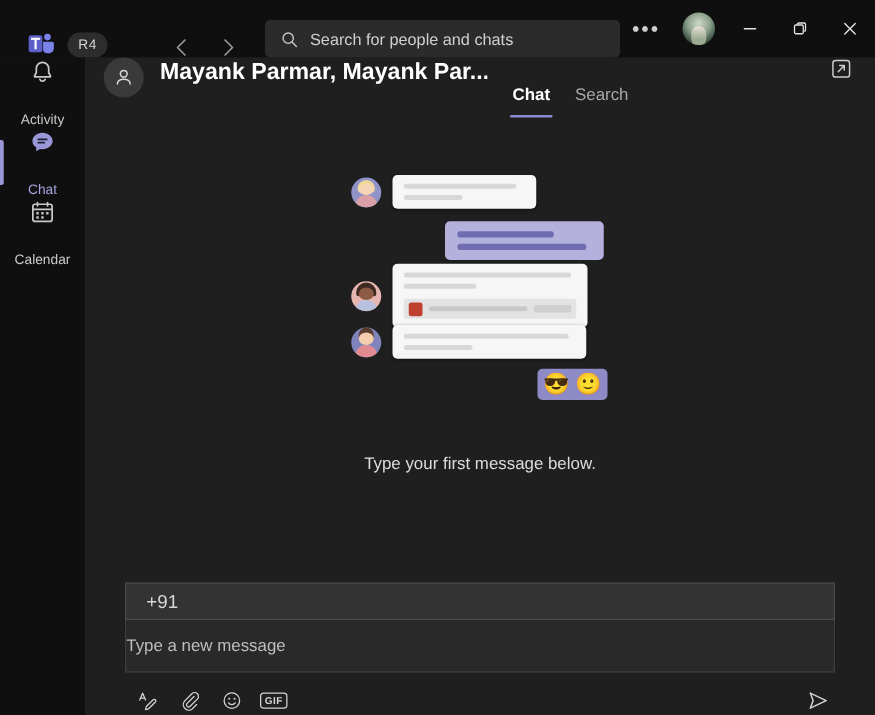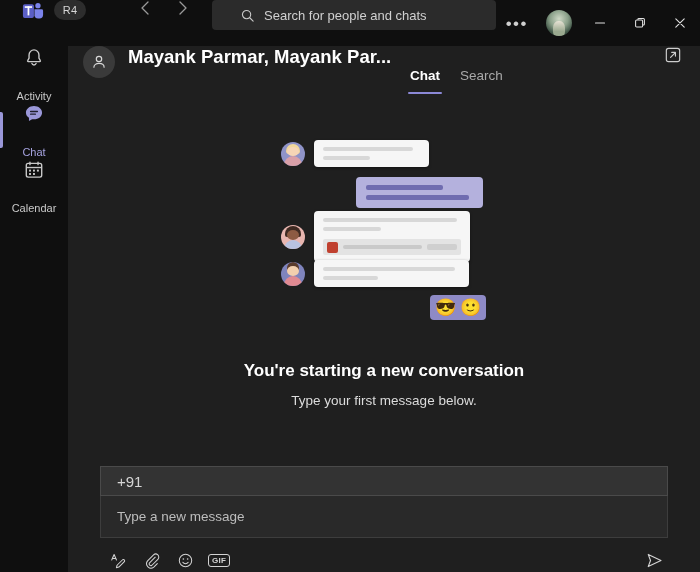--- a/index.html
+++ b/index.html
@@ -8,35 +8,35 @@
     background: #1f1f1f;
     font-family: "Liberation Sans", sans-serif;
     overflow: hidden;
   }
   #app { position: relative; width: 700px; height: 572px; background: #1f1f1f; }
 
   
   .titlebar {
     position: absolute; top: 0; left: 0; width: 700px; height: 46px;
     background: #0f0f0f;
-    display: flex; align-items: flex-start;
+    display: flex; align-items: flex-end;
   }
   .tb-logo { width: 22px; height: 22px; margin-left: 22px; flex: 0 0 auto; }
   .badge-r4 {
     margin-left: 10px; height: 20px; min-width: 32px; padding: 0 8px;
     background: #2d2d2d; border-radius: 10px; color: #d6d6d6;
     font-size: 11px; display: flex; align-items: center; justify-content: center;
     letter-spacing: .3px;
   }
   .nav-arrows { display: flex; align-items: center; margin-left: 52px; gap: 20px; }
   .nav-arrow { width: 16px; height: 16px; color: #9a9a9a; cursor: default; }
   .search-box {
     margin-left: 22px; width: 285px; height: 30px;
     background: #2b2b2b; border-radius: 4px;
-    display: flex; align-items: center; padding: 0 28px;
+    display: flex; align-items: center; padding: 0 12px;
   }
   .search-icon { width: 15px; height: 15px; color: #c8c8c8; flex: 0 0 auto; }
   .search-placeholder { margin-left: 9px; font-size: 13px; color: #d0d0d0; }
   .tb-right { margin-left: auto; display: flex; align-items: center; height: 46px; }
   .ellipsis { color: #cfcfcf; font-size: 17px; letter-spacing: 1.5px; padding: 0 10px; line-height: 1; }
   .avatar-photo {
     width: 26px; height: 26px; border-radius: 50%; margin: 0 8px 0 8px;
     background: radial-gradient(circle at 50% 34%, #cfd9c6 0%, #8aa089 42%, #3e5345 72%, #223026 100%);
     position: relative; overflow: hidden;
   }
@@ -137,21 +137,21 @@
     background: #333333; border: 1px solid #4a4a4a;
     display: flex; align-items: center; font-size: 15px; color: #d6d6d6;
   }
   .sms-code { margin-left: 16px; }
   .sms-text { margin-left: 90px; }
   .msg-input {
     position: absolute; left: 32px; top: 392px; width: 568px; height: 42px;
     background: #292929; border: 1px solid #3d3d3d; border-top: none;
     display: flex; align-items: center;
   }
-  .msg-placeholder { margin-left: 16px; font-size: 13.5px; color: #bdbdbd; }
+  .msg-placeholder { margin-left: 0; font-size: 13.5px; color: #bdbdbd; }
   .compose-toolbar {
     position: absolute; left: 32px; top: 442px; width: 568px; height: 28px;
     display: flex; align-items: center;
   }
   .tool { width: 34px; height: 26px; display: flex; align-items: center; justify-content: center; color: #d4d4d4; }
   .tool svg { width: 17px; height: 17px; }
   .gif-ico {
     border: 1.4px solid #d4d4d4; border-radius: 3px; font-size: 8px; font-weight: bold;
     padding: 1px 3px; letter-spacing: .3px; color: #d4d4d4;
   }
@@ -317,21 +317,20 @@
           <div class="line" style="width:40%;"></div>
         </div>
       </div>
 
       <div class="emoji-box" style="left:362px; top:159px;">
         <span>😎</span>
         <span>🙂</span>
       </div>
     </div>
 
-    <div class="headline">You're starting a new conversation</div>
     <div class="subline">Type your first message below.</div>
 
     <div class="sms-bar">
       <span class="sms-code">+91</span>
     </div>
 
     <div class="msg-input">
       <span class="msg-placeholder">Type a new message</span>
     </div>
 

